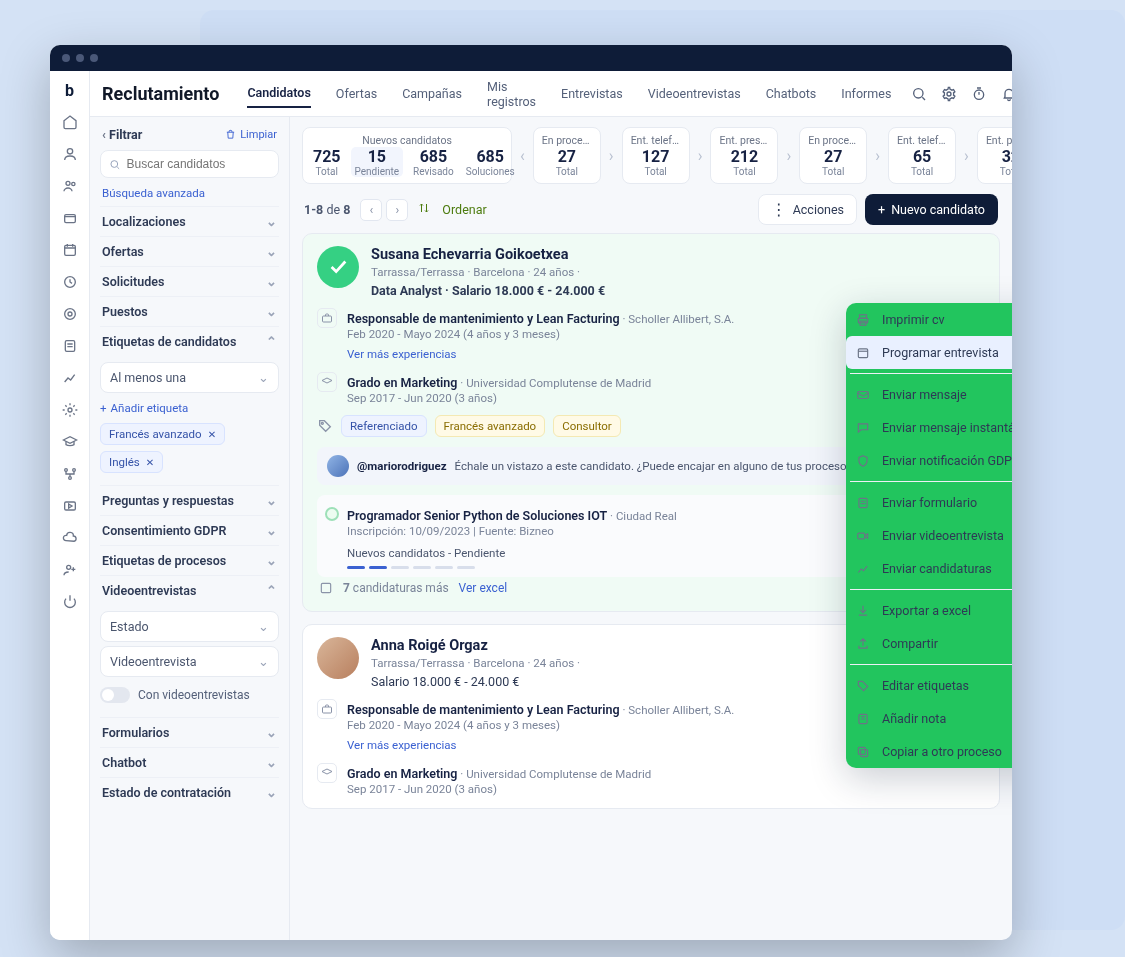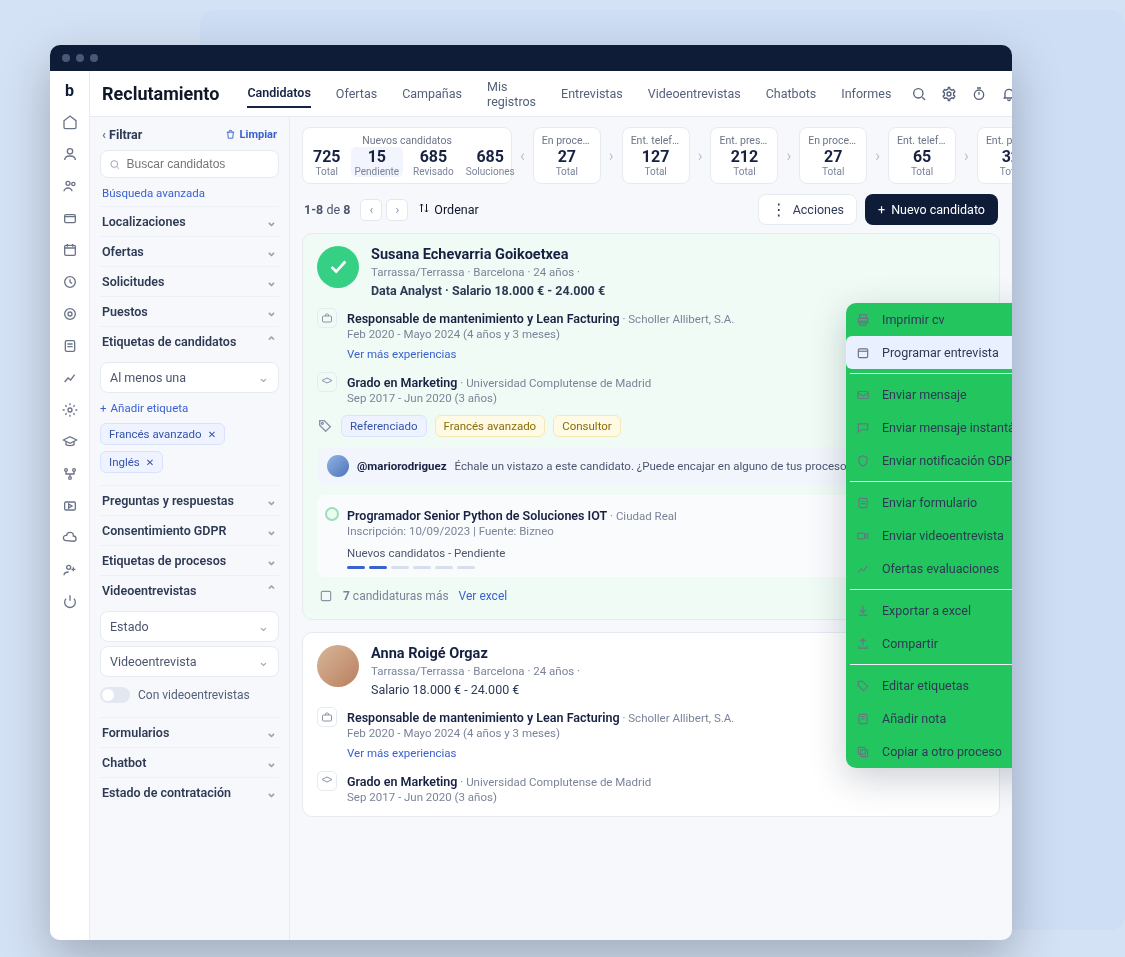--- a/index.html
+++ b/index.html
@@ -14,21 +14,21 @@
 .topbar { height: 46px; background:#fff; border-bottom:1px solid #e6eaf1; display:flex; align-items:center; padding:0 14px 0 52px; gap:20px; }
 .brand-title { font-size:18px; font-weight:700; color:#101828; margin-right:8px;}
 .tabs { display:flex; gap:25px; font-size:12.5px; color:#55617a; align-items:center; flex:1; }
 .tab { padding:6px 0; cursor:pointer; }
 .tab.active { color:#172243; font-weight:600; border-bottom:2px solid #172243; }
 .top-icons { display:flex; gap:14px; align-items:center; color:#55617a; }
 .avatar { width:22px; height:22px; border-radius:50%; background:linear-gradient(135deg,#f3b37a,#c76ba8); }
 .app-body { position:absolute; left:40px; top:72px; right:0; bottom:0; display:flex; }
 .sidebar { width:200px; background:#f6f8fb; border-right:1px solid #e6eaf1; padding:8px 10px; overflow-y:auto; font-size:12.5px; color:#2e3a55; }
 .filter-head { display:flex; justify-content:space-between; align-items:center; font-weight:700; color:#2e3a55; padding:2px 2px 8px; }
-.filter-head a { font-size:11px; color:#3b61d1; font-weight:700; display:flex; gap:4px; align-items:center;}
+.filter-head a { font-size:11px; color:#3b61d1; font-weight:400; display:flex; gap:4px; align-items:center;}
 .back-chev{ color:#6b7487;}
 .search-box { display:flex; align-items:center; gap:6px; background:#fff; border:1px solid #e6eaf1; border-radius:8px; padding:6px 8px; color:#94a1ba; }
 .search-box input { border:0; outline:0; width:100%; font-size:12px; background:transparent;}
 .adv-link { color:#3b61d1; font-size:11.5px; padding:8px 2px 6px; display:block;}
 .filter-group { border-top:1px solid #edf0f6; padding:7px 2px; display:flex; justify-content:space-between; font-weight:600; color:#2e3a55; cursor:pointer;}
 .filter-group.open + .group-body { display:block;}
 .group-body { display:none; padding:2px 0 8px;}
 .sel { background:#fff; border:1px solid #e6eaf1; border-radius:8px; padding:7px 9px; color:#4b566e; display:flex; justify-content:space-between; align-items:center; margin:4px 0;}
 .chips-row { display:flex; flex-wrap:wrap; gap:6px; padding:4px 0;}
 .chip { display:inline-flex; align-items:center; gap:6px; padding:3px 8px; border-radius:6px; font-size:11.5px; background:#eef3ff; color:#3553a8; border:1px solid #d8e3ff;}
@@ -45,21 +45,21 @@
 .stage-card .title{ font-size:10.5px; color:#6b7487; white-space:nowrap; overflow:hidden; text-overflow:ellipsis;}
 .stage-card .big{ font-size:16px; font-weight:700; color:#172243;}
 .stage-card .sub{ font-size:10px; color:#7a8499;}
 .subcells{ display:flex; gap:8px; justify-content:space-around;}
 .subcell{ text-align:center; padding:0 2px;}
 .chev-col{ width:16px; display:flex; align-items:center; justify-content:center; color:#b8c0d0;}
 .toolbar{ display:flex; align-items:center; justify-content:space-between; padding:4px 14px 8px; font-size:12.5px; color:#4b566e;}
 .toolbar .left{ display:flex; align-items:center; gap:10px;}
 .pager{ display:flex; gap:4px;}
 .pager-btn{ width:22px; height:22px; border:1px solid #e2e7f0; background:#fff; border-radius:5px; display:flex; align-items:center; justify-content:center; color:#8a93a8;}
-.sort-link{ color:#0f172a; display:flex; gap:4px; align-items:flex-start;}
+.sort-link{ color:#4d7c0f; display:flex; gap:12px; align-items:flex-start;}
 .btn{ display:inline-flex; align-items:center; gap:6px; padding:7px 12px; border-radius:8px; font-size:12.5px; cursor:pointer; border:1px solid transparent;}
 .btn-ghost{ background:#fff; border-color:#e6eaf1; color:#2e3a55;}
 .btn-dark{ background:#0e1c38; color:#fff;}
 .list{ overflow-y:auto; padding:0 12px 12px; }
 .card{ background:#fff; border:1px solid #e6eaf1; border-radius:10px; padding:12px 14px; margin-bottom:12px;}
 .card.selected{ background:#f0fbf5;}
 .card-head{ display:flex; align-items:flex-start; gap:12px;}
 .avatar-lg{ width:42px; height:42px; border-radius:50%; background:#35d083; display:flex; align-items:center; justify-content:center; color:#fff;}
 .avatar-lg.photo{ background:linear-gradient(135deg,#d9b69a,#b87f5e);}
 .name{ font-size:14.5px; font-weight:700; color:#172243;}
@@ -519,21 +519,21 @@
             <div style="font-size:11.5px;color:#4b566e;margin-top:8px;">Nuevos candidatos - Pendiente</div>
             <div class="progress">
                 <span class="on"></span>
                 <span class="on"></span>
                 <span></span>
                 <span></span>
                 <span></span>
                 <span></span>
               </div>
           </div>
-          <div class="more-candidaturas" style="margin-top:8px;">
+          <div class="more-candidaturas" style="">
             <span style="color:#8a93a8;">
                 <svg width="14" height="14" viewBox="0 0 24 24" fill="none" stroke="currentColor" stroke-width="2">
                   <rect x="4" y="4" width="16" height="16" rx="2"></rect>
                 </svg>
               </span>
             <span><b>7</b><span> candidaturas más</span></span>
             <a>Ver excel</a>
           </div>
         </div>
 
@@ -645,21 +645,21 @@
           </svg>
         </span>
         <span>Enviar videoentrevista</span>
       </div>
     <div class="dd-item">
         <span class="dd-ic">
           <svg width="14" height="14" viewBox="0 0 24 24" fill="none" stroke="currentColor" stroke-width="2">
             <path d="M4 18l5-6 4 3 6-8"></path>
           </svg>
         </span>
-        <span>Ofertas evaluaciones</span>
+        <span>Enviar candidaturas</span>
       </div>
     <div class="dd-sep"></div>
     <div class="dd-item">
         <span class="dd-ic">
           <svg width="14" height="14" viewBox="0 0 24 24" fill="none" stroke="currentColor" stroke-width="2">
             <path d="M12 3v12M7 10l5 5 5-5M5 19h14"></path>
           </svg>
         </span>
         <span>Exportar a excel</span>
       </div>

